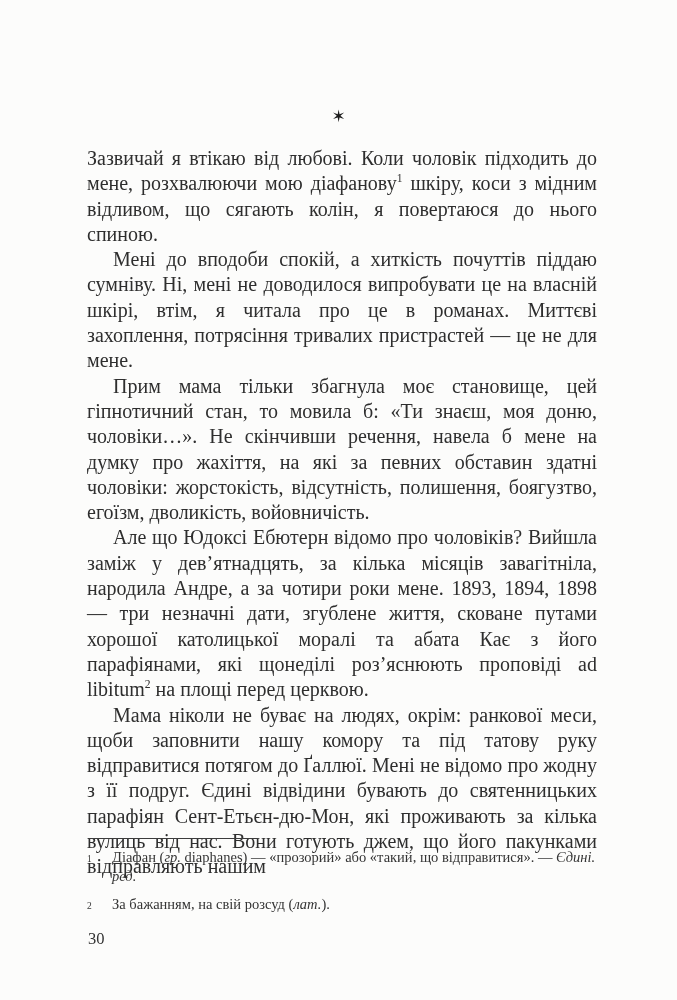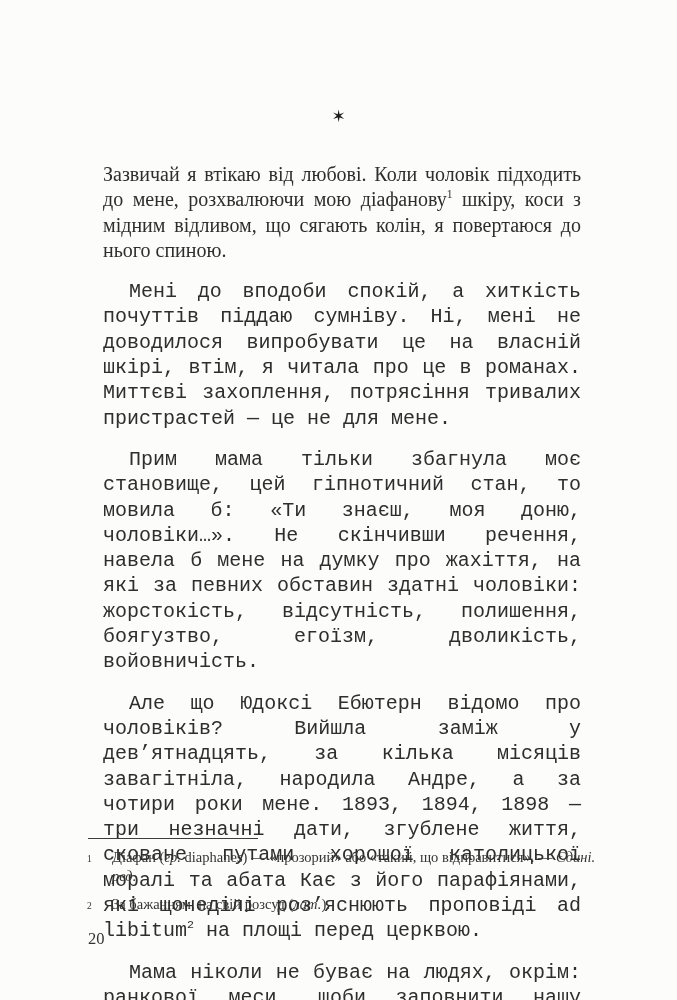--- a/index.html
+++ b/index.html
@@ -33,26 +33,25 @@
     position: absolute;
     left: 87px;
     top: 146px;
     width: 510px;
     font-size: 20px;
     line-height: 25.3px;
     text-align: justify;
     color: #2e2e2e;
   }
   .body-text p {
-    margin: 16px;
+    margin: 0;
     padding: 0;
   }
   .body-text p.indent {
     text-indent: 26px;
-    font-family: Liberation Mono, monospace;
   }
   sup {
     font-size: 0.58em;
     line-height: 0;
     vertical-align: super;
   }
   .footnotes {
     position: absolute;
     left: 87px;
     top: 838px;
@@ -112,15 +111,15 @@
     <div class="fn-item">
       <span class="fn-marker">1</span>
       <span class="fn-text"><span>Діафан (</span><span class="italic">гр.</span><span> diaphanes) — «прозорий» або «такий, що відправитися». — </span><span class="italic">Єдині. ред.</span></span>
     </div>
     <div class="fn-item">
       <span class="fn-marker">2</span>
       <span class="fn-text"><span>За бажанням, на свій розсуд (</span><span class="italic">лат.</span><span>).</span></span>
     </div>
   </div>
 
-  <div class="page-number">20</div>
+  <div class="page-number">30</div>
 
 </div>
 
 </body></html>

